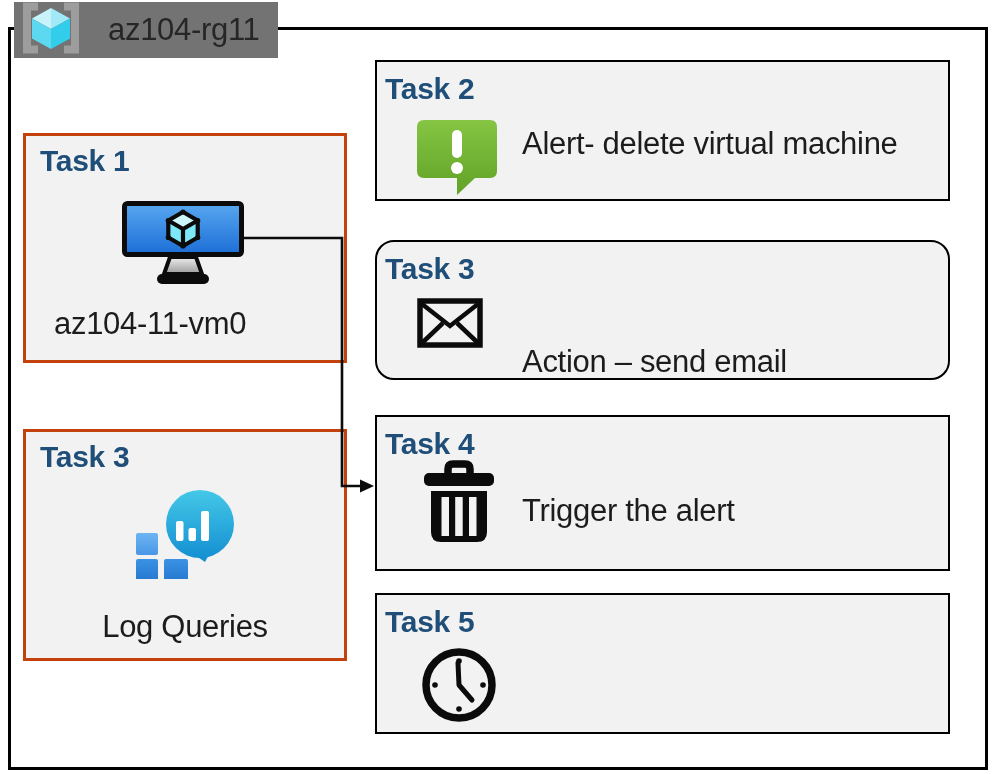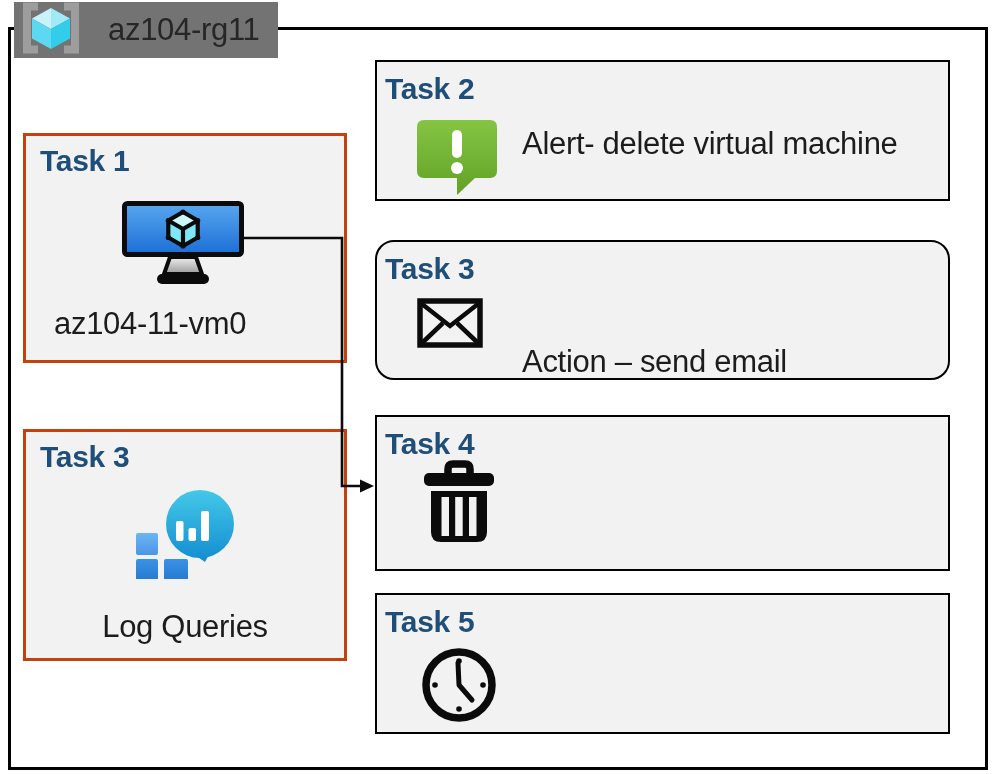--- a/index.html
+++ b/index.html
@@ -164,20 +164,21 @@
     <span class="icon" style="left:47px;top:43px;">
       <svg width="70" height="86" viewBox="0 0 70 86">
         <path d="M24 13 V9 Q24 4 29 4 H41 Q46 4 46 9 V13" fill="none" stroke="#0b0b0b" stroke-width="7.5"></path>
         <rect x="0" y="13" width="70" height="13" rx="5" fill="#0b0b0b"></rect>
         <path d="M7 31 H63 V72 Q63 82 53 82 H17 Q7 82 7 72 Z" fill="#0b0b0b"></path>
         <rect x="17.5" y="37" width="7.5" height="39" fill="#f2f2f2"></rect>
         <rect x="31.2" y="37" width="7.5" height="39" fill="#f2f2f2"></rect>
         <rect x="45" y="37" width="7.5" height="39" fill="#f2f2f2"></rect>
       </svg>
     </span>
+    <div class="task-label" style="left:145px;top:75px;">Trigger the alert</div>
   </div>
 
   <div id="task5" class="task-box task-right">
     <div class="task-title">Task 5</div>
     <span class="icon" style="left:42px;top:50px;">
       <svg width="80" height="80" viewBox="0 0 80 80">
         <circle cx="40" cy="40" r="33" fill="none" stroke="#0b0b0b" stroke-width="7.5"></circle>
         <circle cx="40" cy="16" r="2.8" fill="#0b0b0b"></circle>
         <circle cx="64" cy="40" r="2.8" fill="#0b0b0b"></circle>
         <circle cx="40" cy="64" r="2.8" fill="#0b0b0b"></circle>

